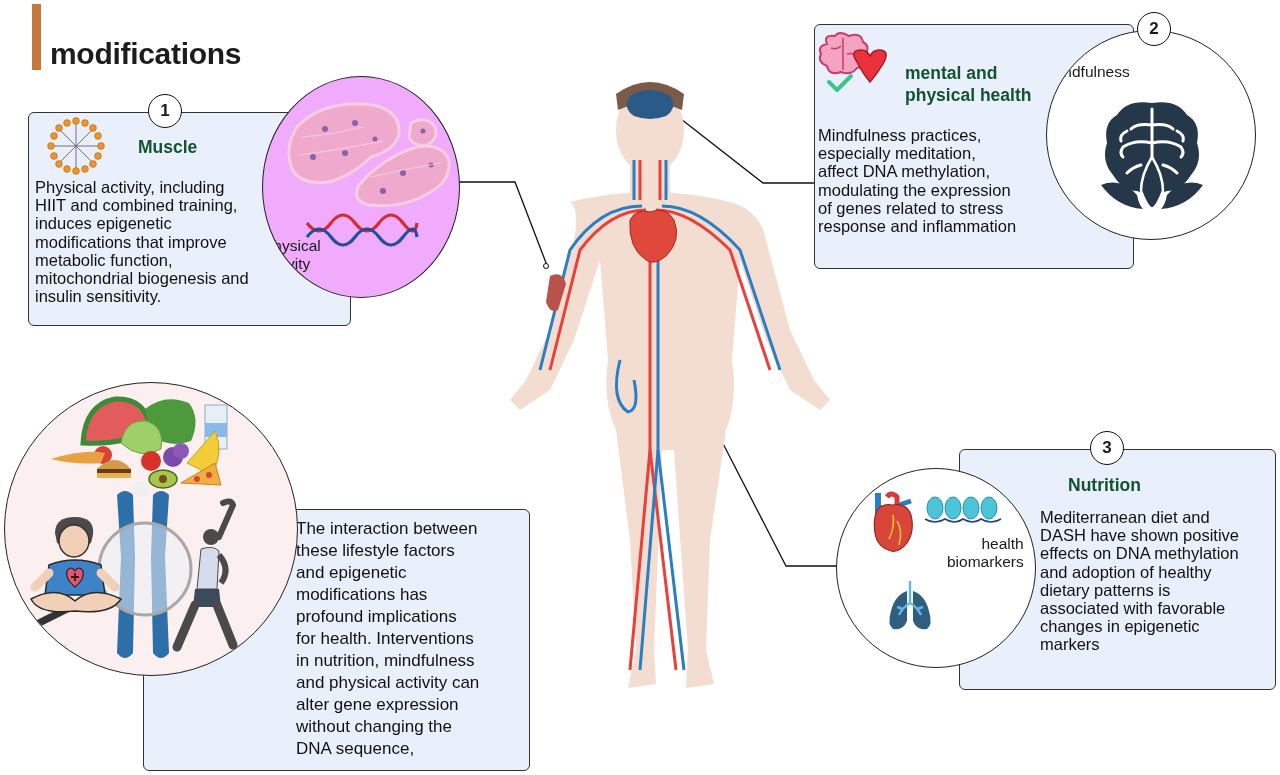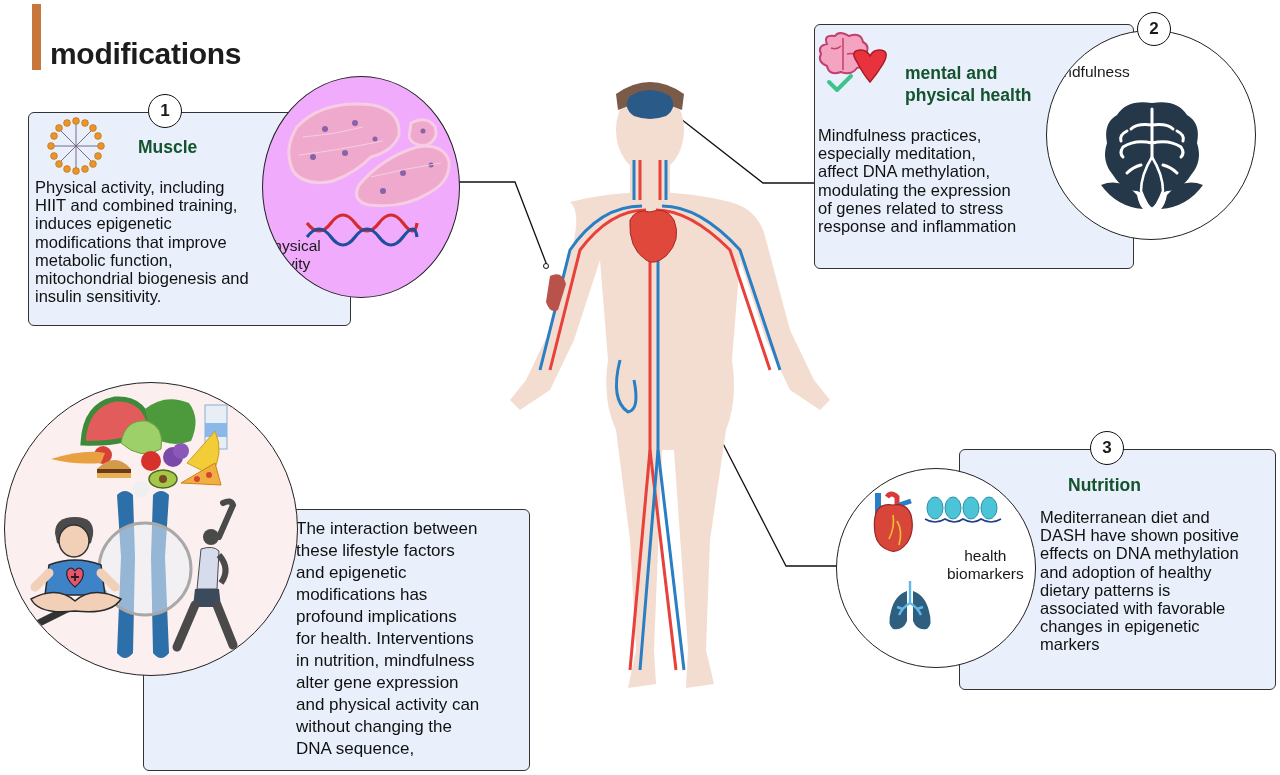--- a/index.html
+++ b/index.html
@@ -177,21 +177,21 @@
   </svg>
   <svg width="80" height="28" style="left:86px;top:26px;">
     <g fill="#4cc4d8" stroke="#2a90a8" stroke-width="1">
       <ellipse cx="12" cy="13" rx="8" ry="11"></ellipse>
         <ellipse cx="30" cy="13" rx="8" ry="11"></ellipse>
       <ellipse cx="48" cy="13" rx="8" ry="11"></ellipse>
         <ellipse cx="66" cy="13" rx="8" ry="11"></ellipse>
     </g>
     <path d="M2 24 Q12 30 22 24 Q32 30 40 24 Q50 30 58 24 Q68 30 78 24" fill="none" stroke="#1f3f8c" stroke-width="1.6"></path>
   </svg>
-  <div class="circle-label" style="left:110px;top:78px;text-align:center;">
+  <div class="circle-label" style="left:110px;top:66px;text-align:right;">
     <div>health</div>
     <div>biomarkers</div>
   </div>
   <svg width="50" height="50" style="left:48px;top:112px;">
     <path d="M22 10 Q10 14 6 30 Q2 44 8 48 Q18 50 22 40Z" fill="#2e5f7e"></path>
     <path d="M28 10 Q40 14 44 30 Q48 44 42 48 Q32 50 28 40Z" fill="#2e5f7e"></path>
     <path d="M25 0 L25 22 M25 22 Q18 26 14 34 M25 22 Q32 26 36 34 M18 28 L12 26 M32 28 L38 26" stroke="#5fb8e8" stroke-width="2.4" fill="none"></path>
   </svg>
 </div>
 <div class="num-badge" style="left:1090px;top:431px;">3</div>
@@ -209,22 +209,22 @@
 
 <div class="box" style="left:143px;top:509px;width:387px;height:262px;"></div>
 <div class="box-text" style="left:296px;top:518px;width:222px;text-align:left;font-size:17px;line-height:22px;">
   <div>The interaction between</div>
   <div>these lifestyle factors</div>
   <div>and epigenetic</div>
   <div>modifications has</div>
   <div>profound implications</div>
   <div>for health. Interventions</div>
   <div>in nutrition, mindfulness</div>
+  <div>and physical activity can</div>
   <div>alter gene expression</div>
-  <div>and physical activity can</div>
   <div>without changing the</div>
   <div>DNA sequence,</div>
 </div>
 
 <div class="circle" style="left:4px;top:382px;width:294px;height:294px;background:#fcefef;">
   <svg width="294" height="120" style="left:0;top:0;">
     <path d="M78 60 Q80 22 110 16 Q140 14 146 46 Q120 62 78 60Z" fill="#e35c5c" stroke="#3d8a3a" stroke-width="5"></path>
     <path d="M140 26 Q160 10 184 20 Q196 36 186 58 Q164 66 146 52Z" fill="#4c9a3c"></path>
     <path d="M116 60 Q120 36 142 38 Q160 44 156 66 Q136 78 116 60Z" fill="#9ed06a" stroke="#6aa03c" stroke-width="1"></path>
     <rect x="200" y="22" width="22" height="44" fill="#e8eef6" stroke="#8aaed4" stroke-width="1"></rect>

